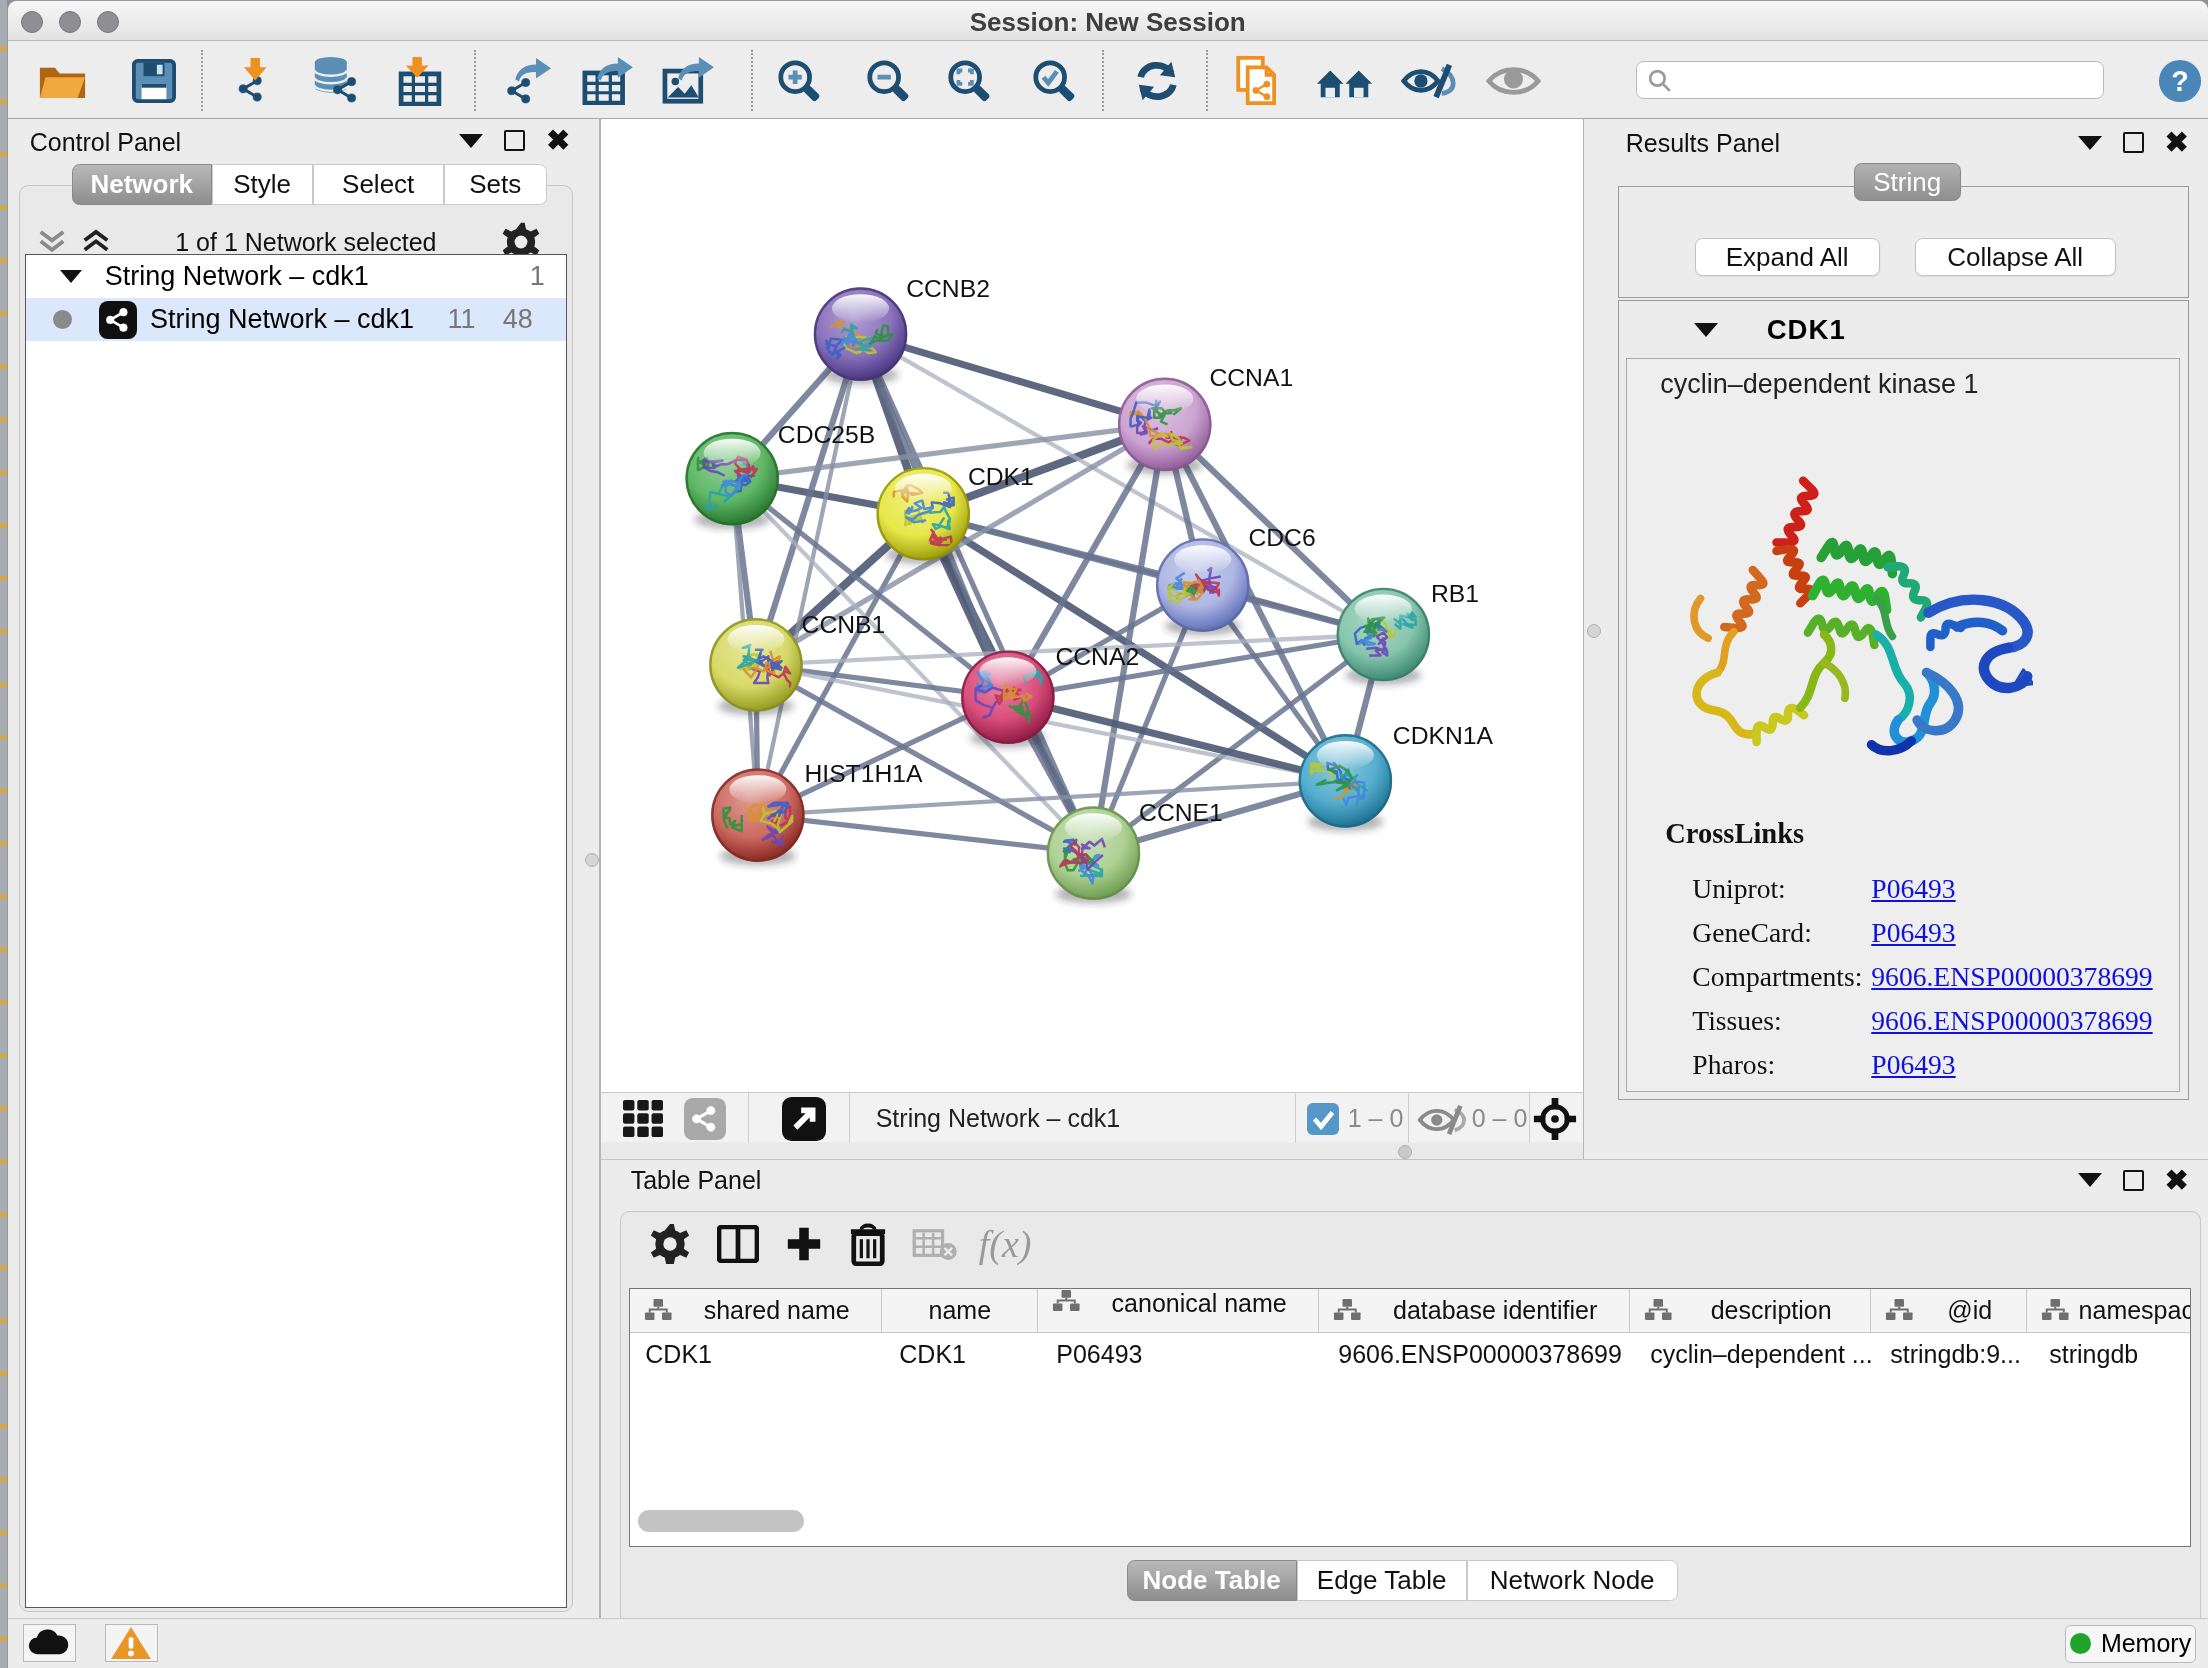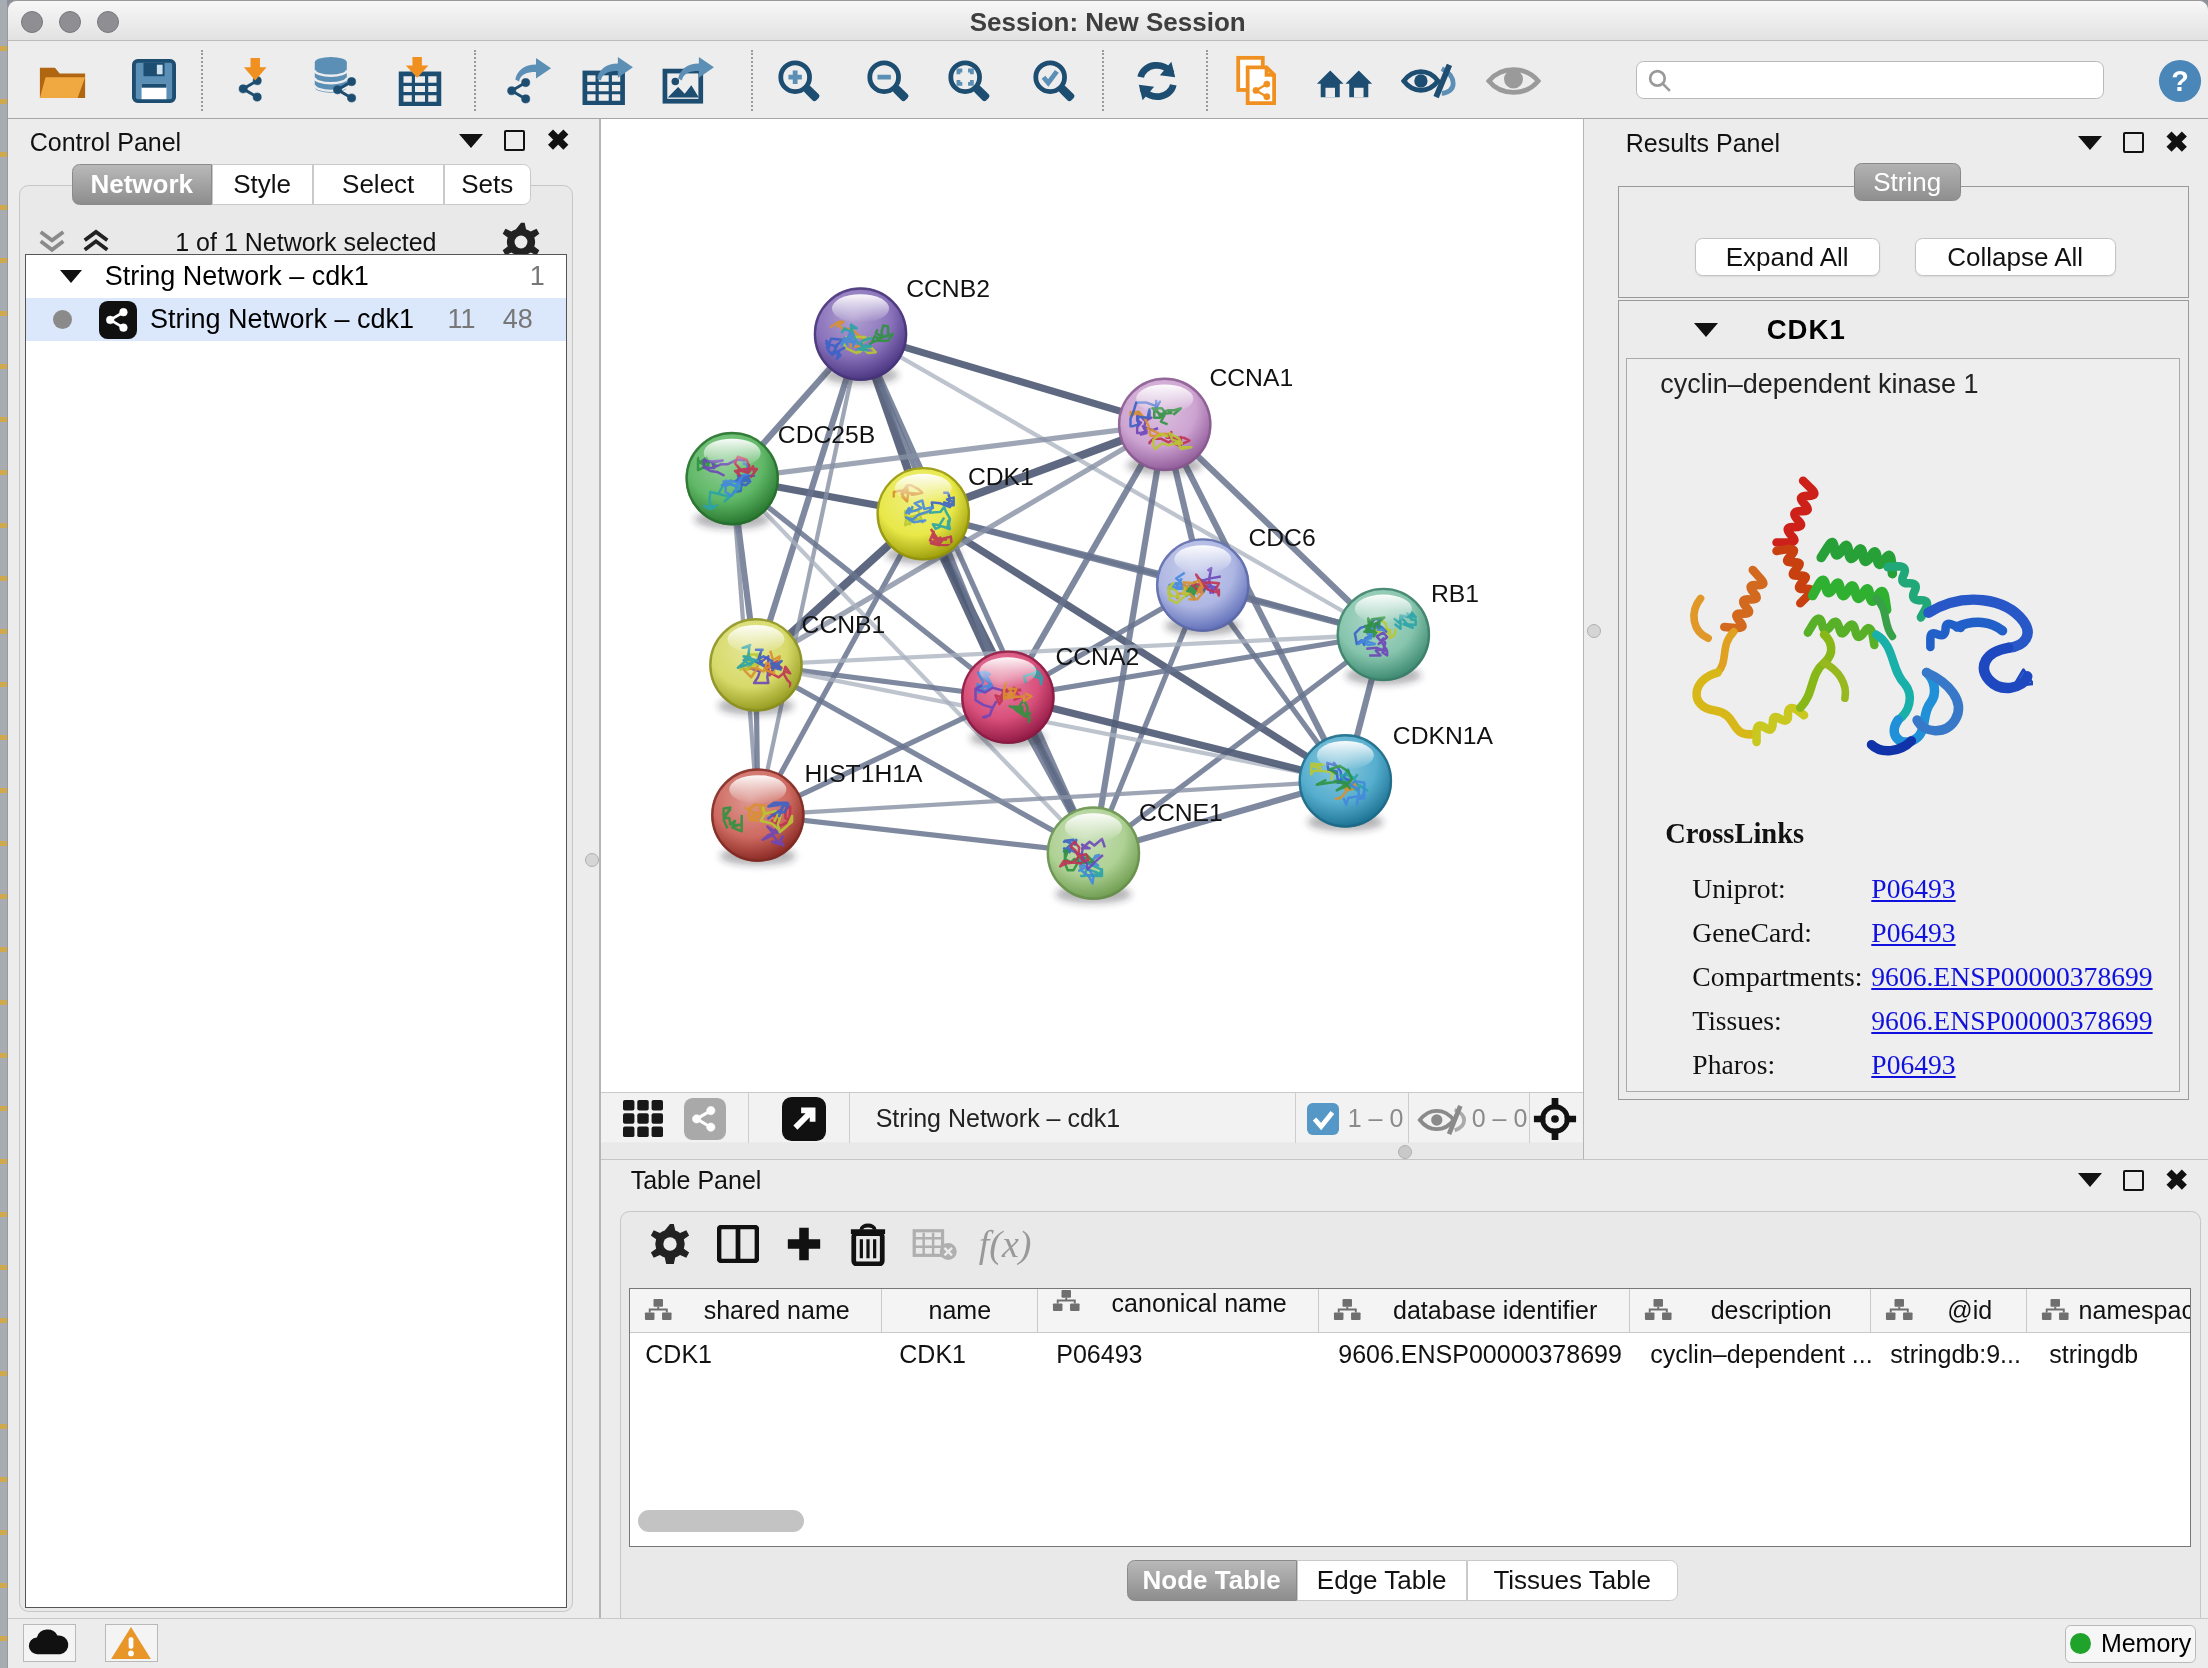--- a/index.html
+++ b/index.html
@@ -186,21 +186,21 @@
   <div class="hdrbtns" style="right:28.5px;top:11.4px">
         <span style="display:inline-block;width:0;height:0;border-left:12.4px solid transparent;border-right:12.4px solid transparent;border-top:14.3px solid #111"></span>
         <div class="sqr"></div>
         <div class="xx">✖</div>
       </div>
   <div class="abs" style="left:11.4px;top:66px;width:554px;height:1427px;background:#e9e9e9;border:1px solid #c6c6c6;border-radius:9.5px"></div>
   <div class="abs" style="left:64px;top:45px;display:flex">
     <div class="tab tabsel" style="width:140px;border-radius:7.6px 0 0 7.6px">Network</div>
     <div class="tab" style="width:101px">Style</div>
     <div class="tab" style="width:131px">Select</div>
-    <div class="tab" style="width:87px;border-radius:0 7.6px 7.6px 0">Sets</div>
+    <div class="tab" style="width:103px;border-radius:0 7.6px 7.6px 0">Sets</div>
   </div>
   <div class="abs" style="left:28.5px;top:102px;width:506px;display:flex;align-items:center">
     <svg width="32" height="28.5" viewBox="0 0 34 30" style="">
           <g stroke="#8a8a8a" stroke-width="4" fill="none">
             <path d="M5 4 L17 13 L29 4"></path>
             <path d="M5 14 L17 23 L29 14"></path>
           </g>
         </svg>
         <div style="width:11.4px"></div>
         <svg width="32" height="28.5" viewBox="0 0 34 30" style="">
@@ -791,21 +791,21 @@
         <div style="width:241px;flex:none;padding-left:20px;overflow:hidden">cyclin–dependent ...</div>
         <div style="width:156px;flex:none;padding-left:19px;overflow:hidden">stringdb:9...</div>
         <div style="flex:1;padding-left:22px">stringdb</div>
       </div>
       <div class="abs" style="left:7.6px;bottom:14.3px;width:166px;height:22px;background:#c3c3c3;border-radius:11.4px"></div>
     </div>
   </div>
   <div class="abs" style="left:526px;top:400px;display:flex">
     <div class="tab tabsel" style="width:170px;border-radius:7.6px 0 0 7.6px;font-size:26px">Node Table</div>
     <div class="tab" style="width:170px;font-size:26px">Edge Table</div>
-    <div class="tab" style="width:211px;border-radius:0 7.6px 7.6px 0;font-size:26px">Tissues Table</div>
+    <div class="tab" style="width:211px;border-radius:0 7.6px 7.6px 0;font-size:26px">Network Node</div>
   </div>
 </div>
 
 <div class="abs" style="left:0;top:1617px;right:0;height:51px;background:#ececec;border-top:1.9px solid #c9c9c9">
   <div class="abs" style="left:15px;top:4.8px;width:53px;height:38px;background:#f4f4f4;border:1.9px solid #b9b9b9;display:flex;align-items:center;justify-content:center">
         <svg width="42" height="30" viewBox="0 0 44 32" style="">
           <path d="M10 28 A9 9 0 0 1 9 10 A12 12 0 0 1 31 8 A8 8 0 0 1 34 28 Z" fill="#111"></path>
         </svg>
       </div>
   <div class="abs" style="left:97px;top:4.8px;width:53px;height:38px;background:#f4f4f4;border:1.9px solid #b9b9b9;display:flex;align-items:center;justify-content:center">

